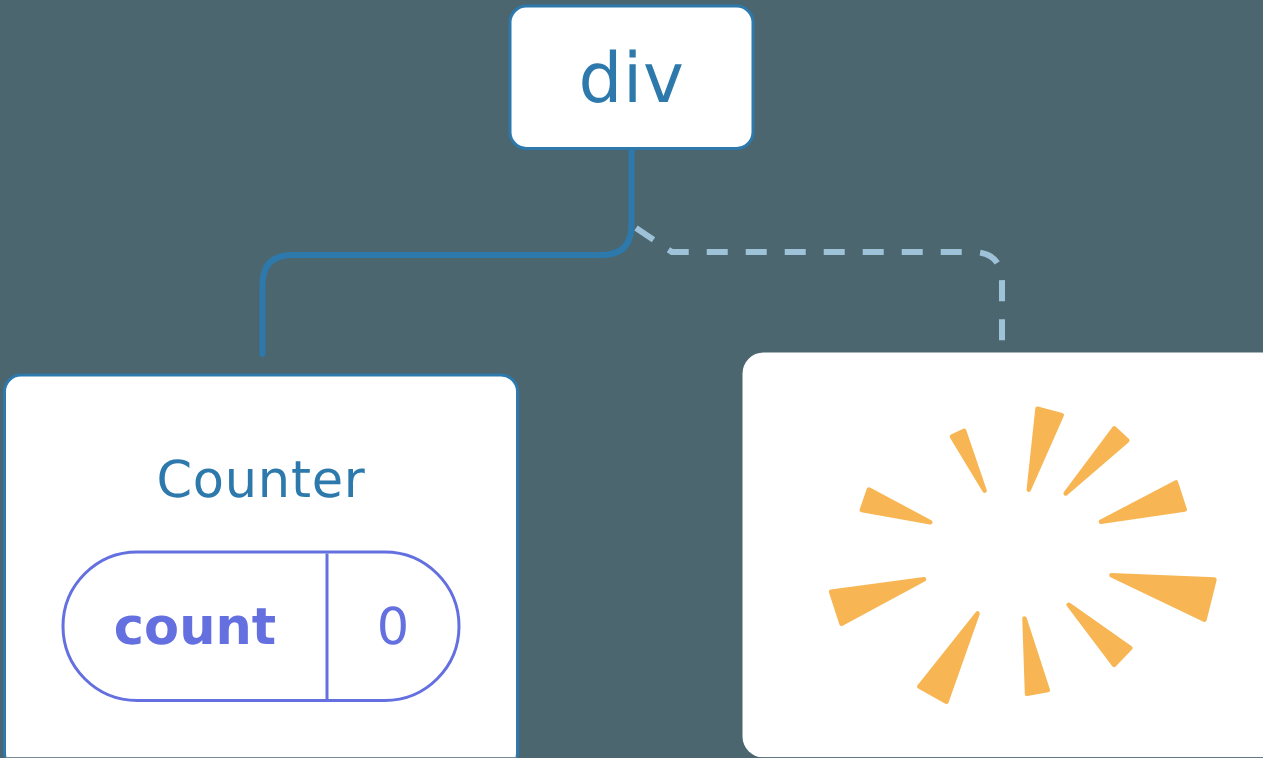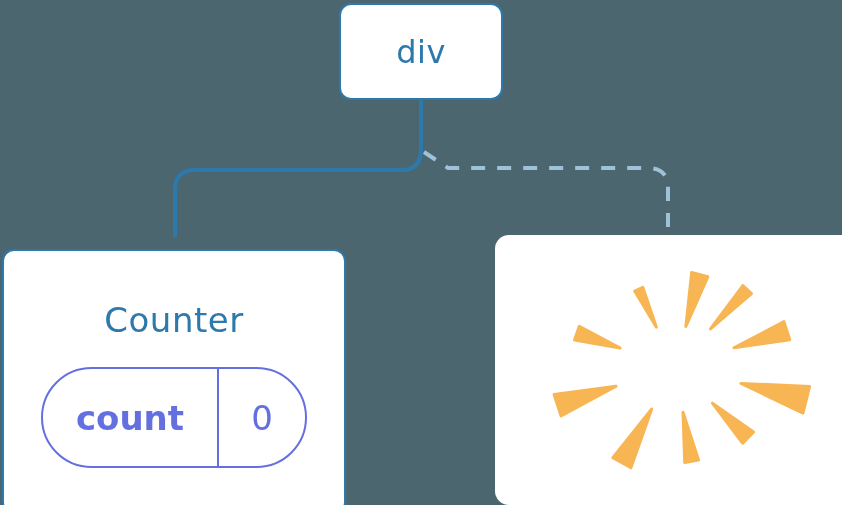--- a/index.html
+++ b/index.html
@@ -66,21 +66,21 @@
   }
 
   .node-title {
     color: #2d79ac;
     font-size: 34px;
     line-height: 1;
     letter-spacing: 0.5px;
     user-select: none;
   }
   .node-root .node-title {
-    font-size: 32px;
+    font-size: 46px;
   }
   .node-counter .node-title {
     margin-top: 52px;
   }
 
   
   .state-pill {
     position: relative;
     margin-top: 30px;
     width: 266px;

